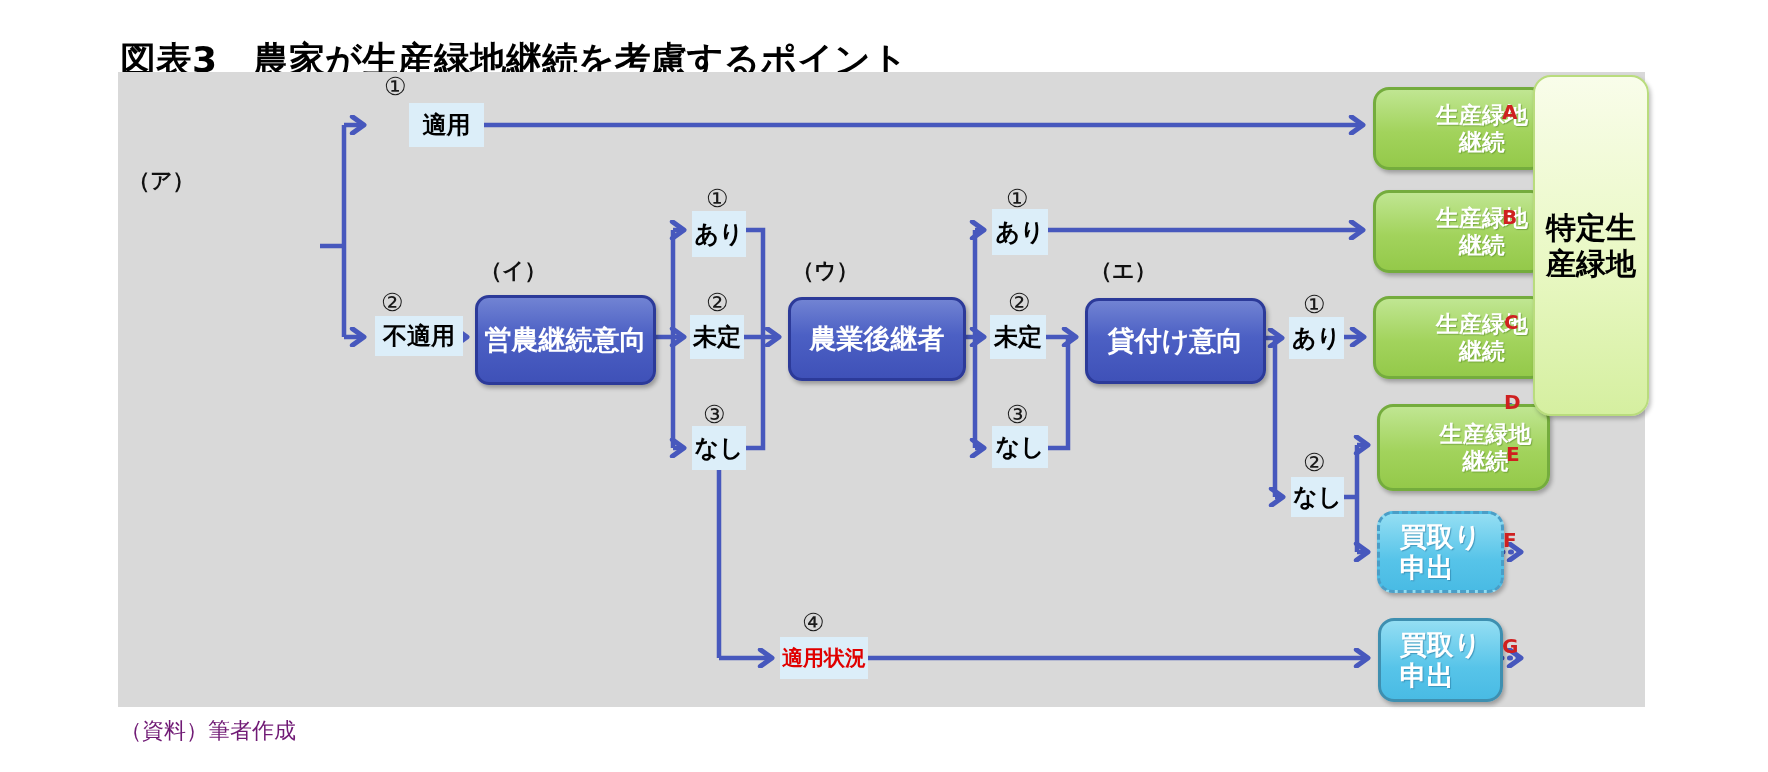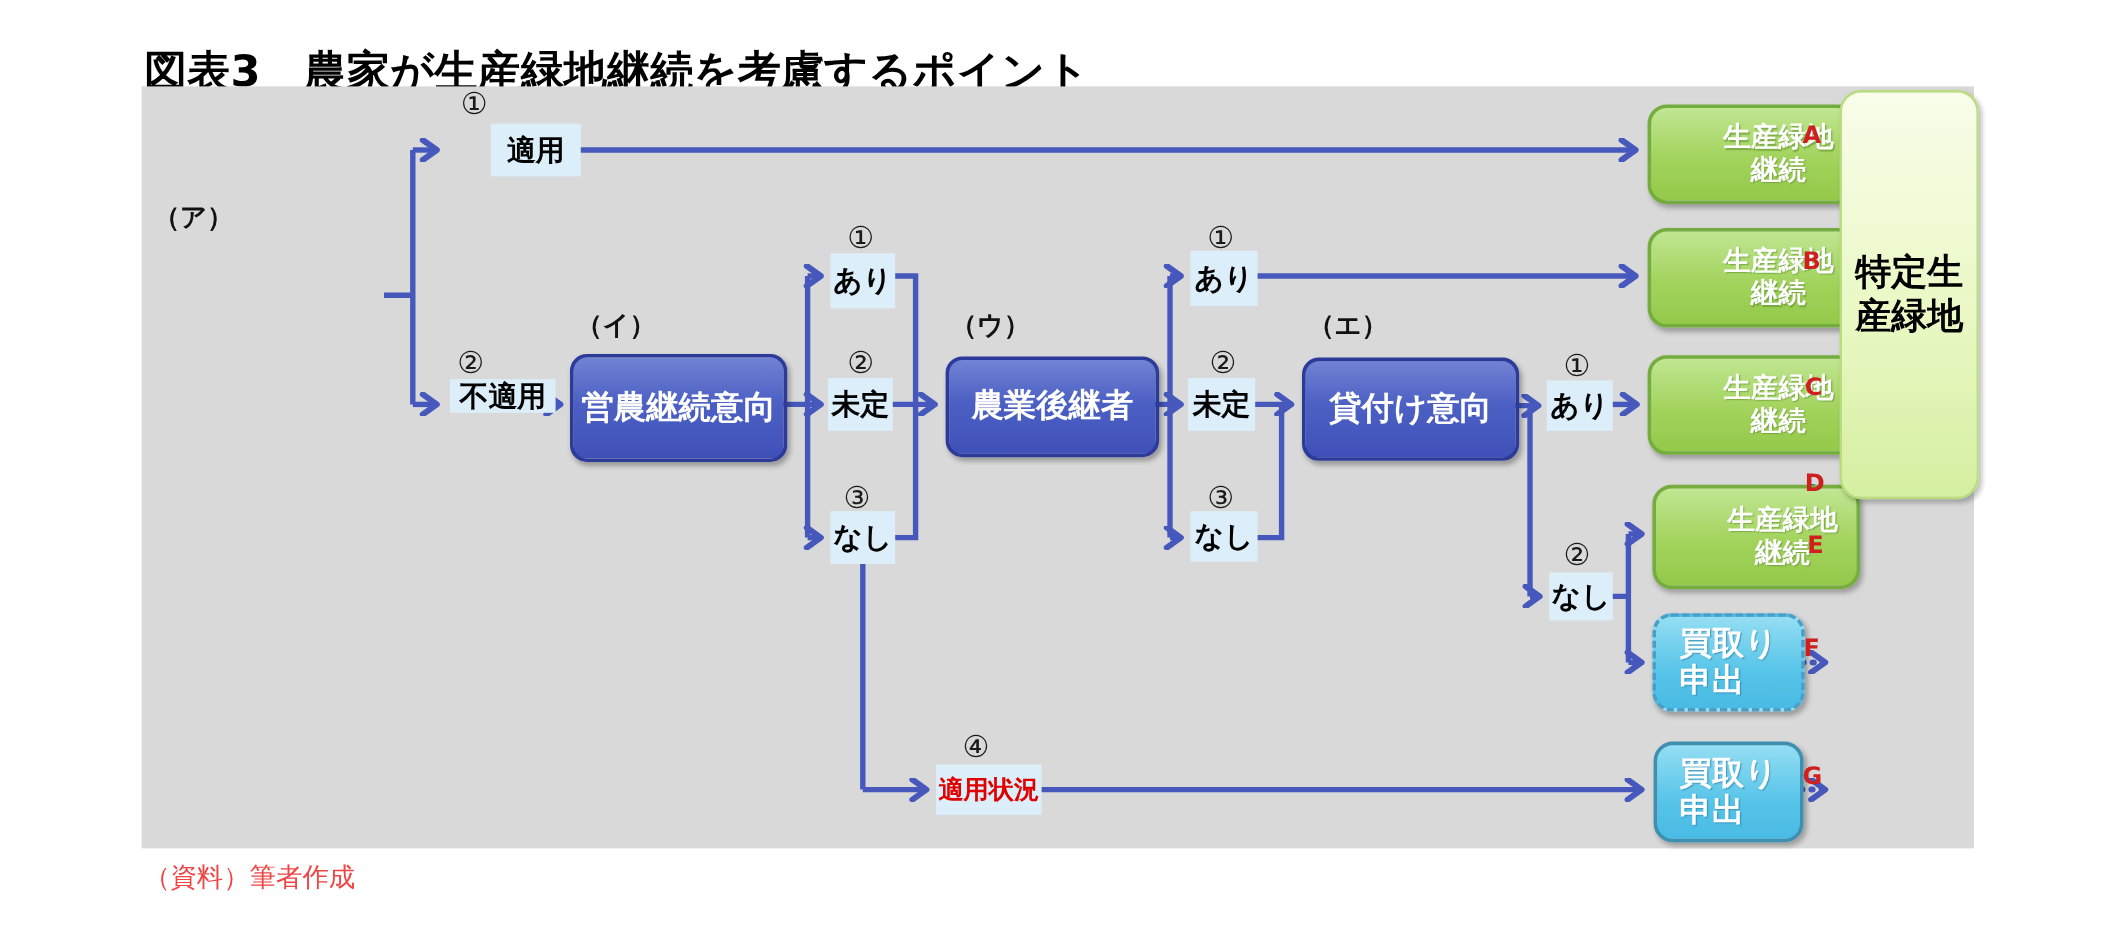--- a/index.html
+++ b/index.html
@@ -1,20 +1,20 @@
 <!DOCTYPE html>
 <html><head>
 <meta charset="utf-8">
 <style>
   html,body{margin:0;padding:0;background:#fff;}
   #page{position:relative;width:1768px;height:772px;background:#fff;overflow:hidden;
         font-family:"DejaVu Sans","Liberation Sans",sans-serif;}
   #bg{position:absolute;left:118px;top:72px;width:1527px;height:635px;background:#d9d9d9;}
   #title{position:absolute;left:120px;top:20px;font-size:36px;font-weight:bold;color:#000;margin-top:16px;}
-  #caption{position:absolute;left:120px;top:716px;font-size:22px;color:#ef4444;
+  #caption{position:absolute;left:120px;top:716px;font-size:22px;color:#701a75;
            font-family:"Liberation Serif","DejaVu Serif",serif;}
   svg.wires{position:absolute;left:0;top:0;width:1768px;height:772px;}
   .decision{position:absolute;background:linear-gradient(180deg,#7183d3 0%,#4c60c4 45%,#3f51b8 100%);
             border:3px solid #2c3a99;border-radius:14px;color:#fff;font-weight:bold;
             display:flex;align-items:center;justify-content:center;text-align:center;
             white-space:pre-line;line-height:1.2;box-shadow:2px 3px 4px rgba(0,0,0,.30);}
   .option{position:absolute;background:#dceef9;color:#000;font-weight:bold;font-size:24px;
           display:flex;align-items:center;justify-content:center;white-space:pre-line;}
   .green{position:absolute;background:linear-gradient(180deg,#c0e692 0%,#a2d35c 55%,#94c94a 100%);
          border:3px solid #74ac3d;border-radius:16px;color:#fff;font-weight:bold;font-size:23px;
@@ -110,21 +110,21 @@
   <div class="circ" style="left:1006px;top:400px;">③</div>
   <div class="circ" style="left:1303px;top:290px;">①</div>
   <div class="circ" style="left:1303px;top:448px;">②</div>
   <div class="circ" style="left:802px;top:608px;">④</div>
 
   <div class="decision" style="left:788px;top:297px;width:172px;height:78px;font-size:27px;">農業後継者</div>
   <div class="decision" style="left:475px;top:295px;width:175px;height:84px;font-size:27px;">営農継続意向</div>
   <div class="decision" style="left:1085px;top:298px;width:175px;height:80px;font-size:27px;">貸付け意向</div>
 
   <div class="option" style="left:375px;top:103px;width:75px;height:44px;margin-left:34px;">適用</div>
-  <div class="option" style="left:375px;top:316px;width:88px;height:28px;">不適用</div>
+  <div class="option" style="left:375px;top:316px;width:88px;height:40px;">不適用</div>
   <div class="option" style="left:692px;top:211px;width:54px;height:46px;">あり</div>
   <div class="option" style="left:690px;top:315px;width:54px;height:44px;">未定</div>
   <div class="option" style="left:692px;top:426px;width:54px;height:44px;">なし</div>
   <div class="option" style="left:992px;top:209px;width:56px;height:46px;">あり</div>
   <div class="option" style="left:990px;top:315px;width:56px;height:44px;">未定</div>
   <div class="option" style="left:992px;top:426px;width:56px;height:42px;">なし</div>
   <div class="option" style="left:1289px;top:317px;width:55px;height:42px;">あり</div>
   <div class="option" style="left:1291px;top:477px;width:53px;height:40px;">なし</div>
   <div class="option red-text" style="left:780px;top:637px;width:88px;height:42px;font-size:21px;">適用状況</div>
 

